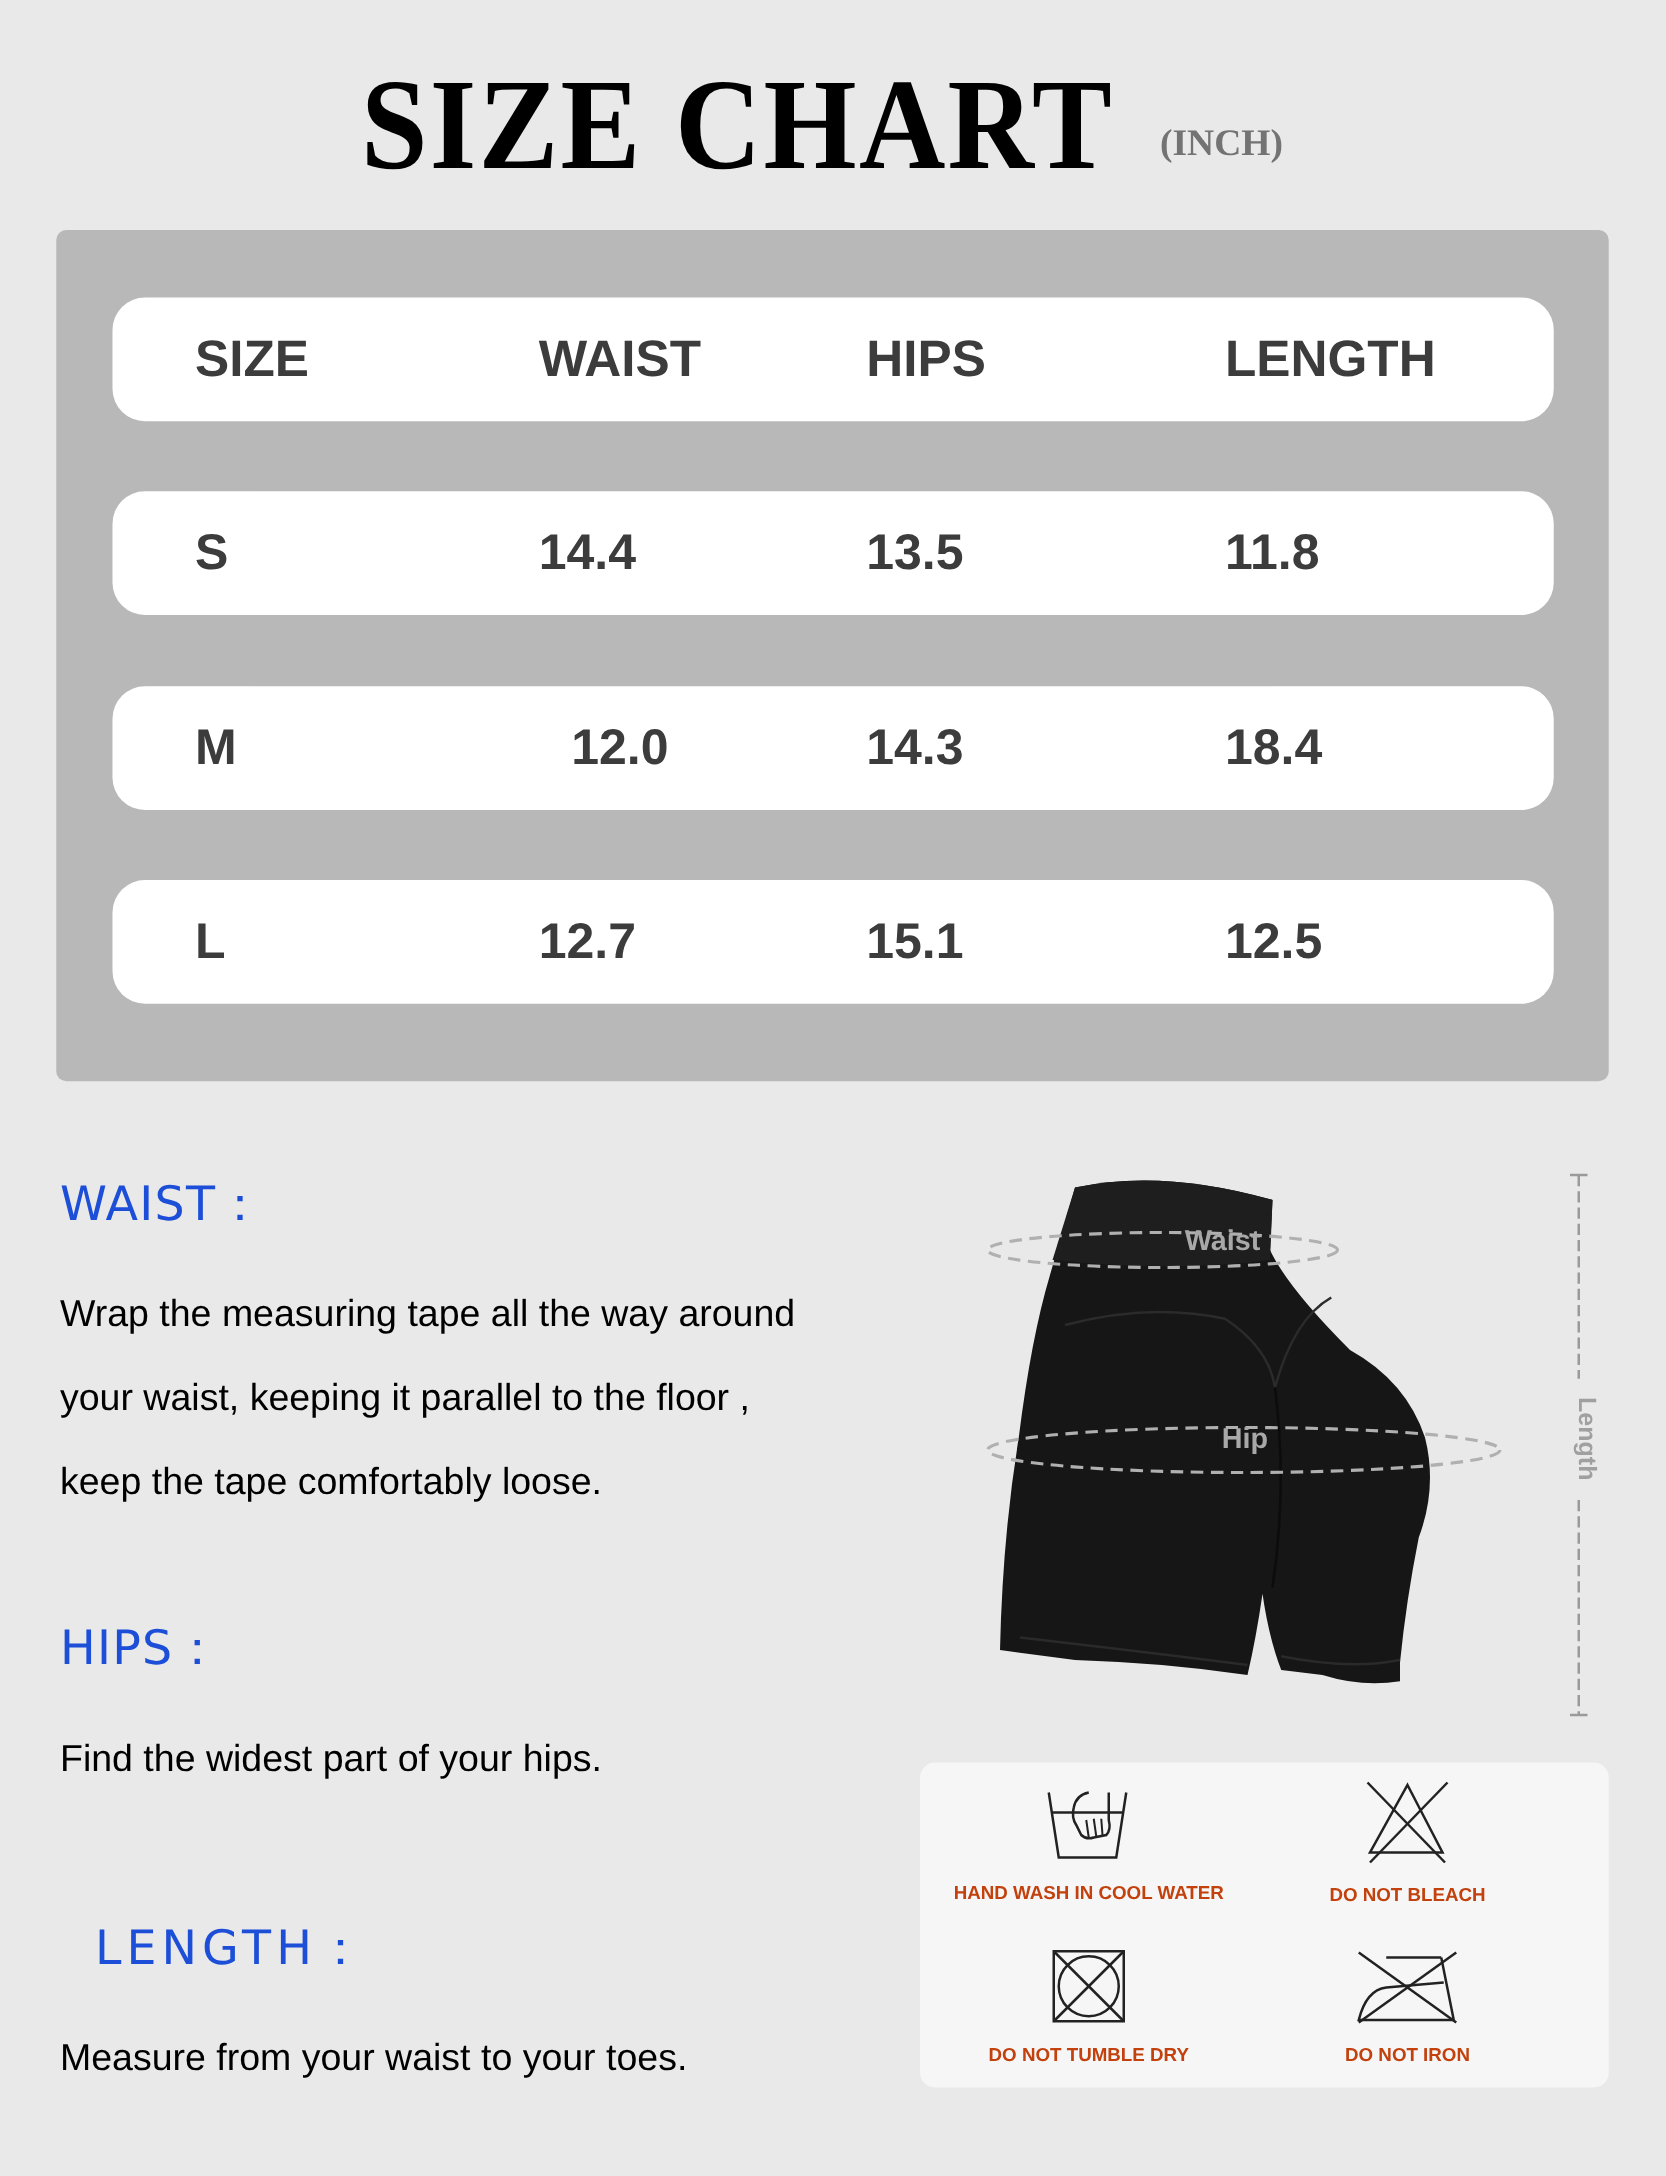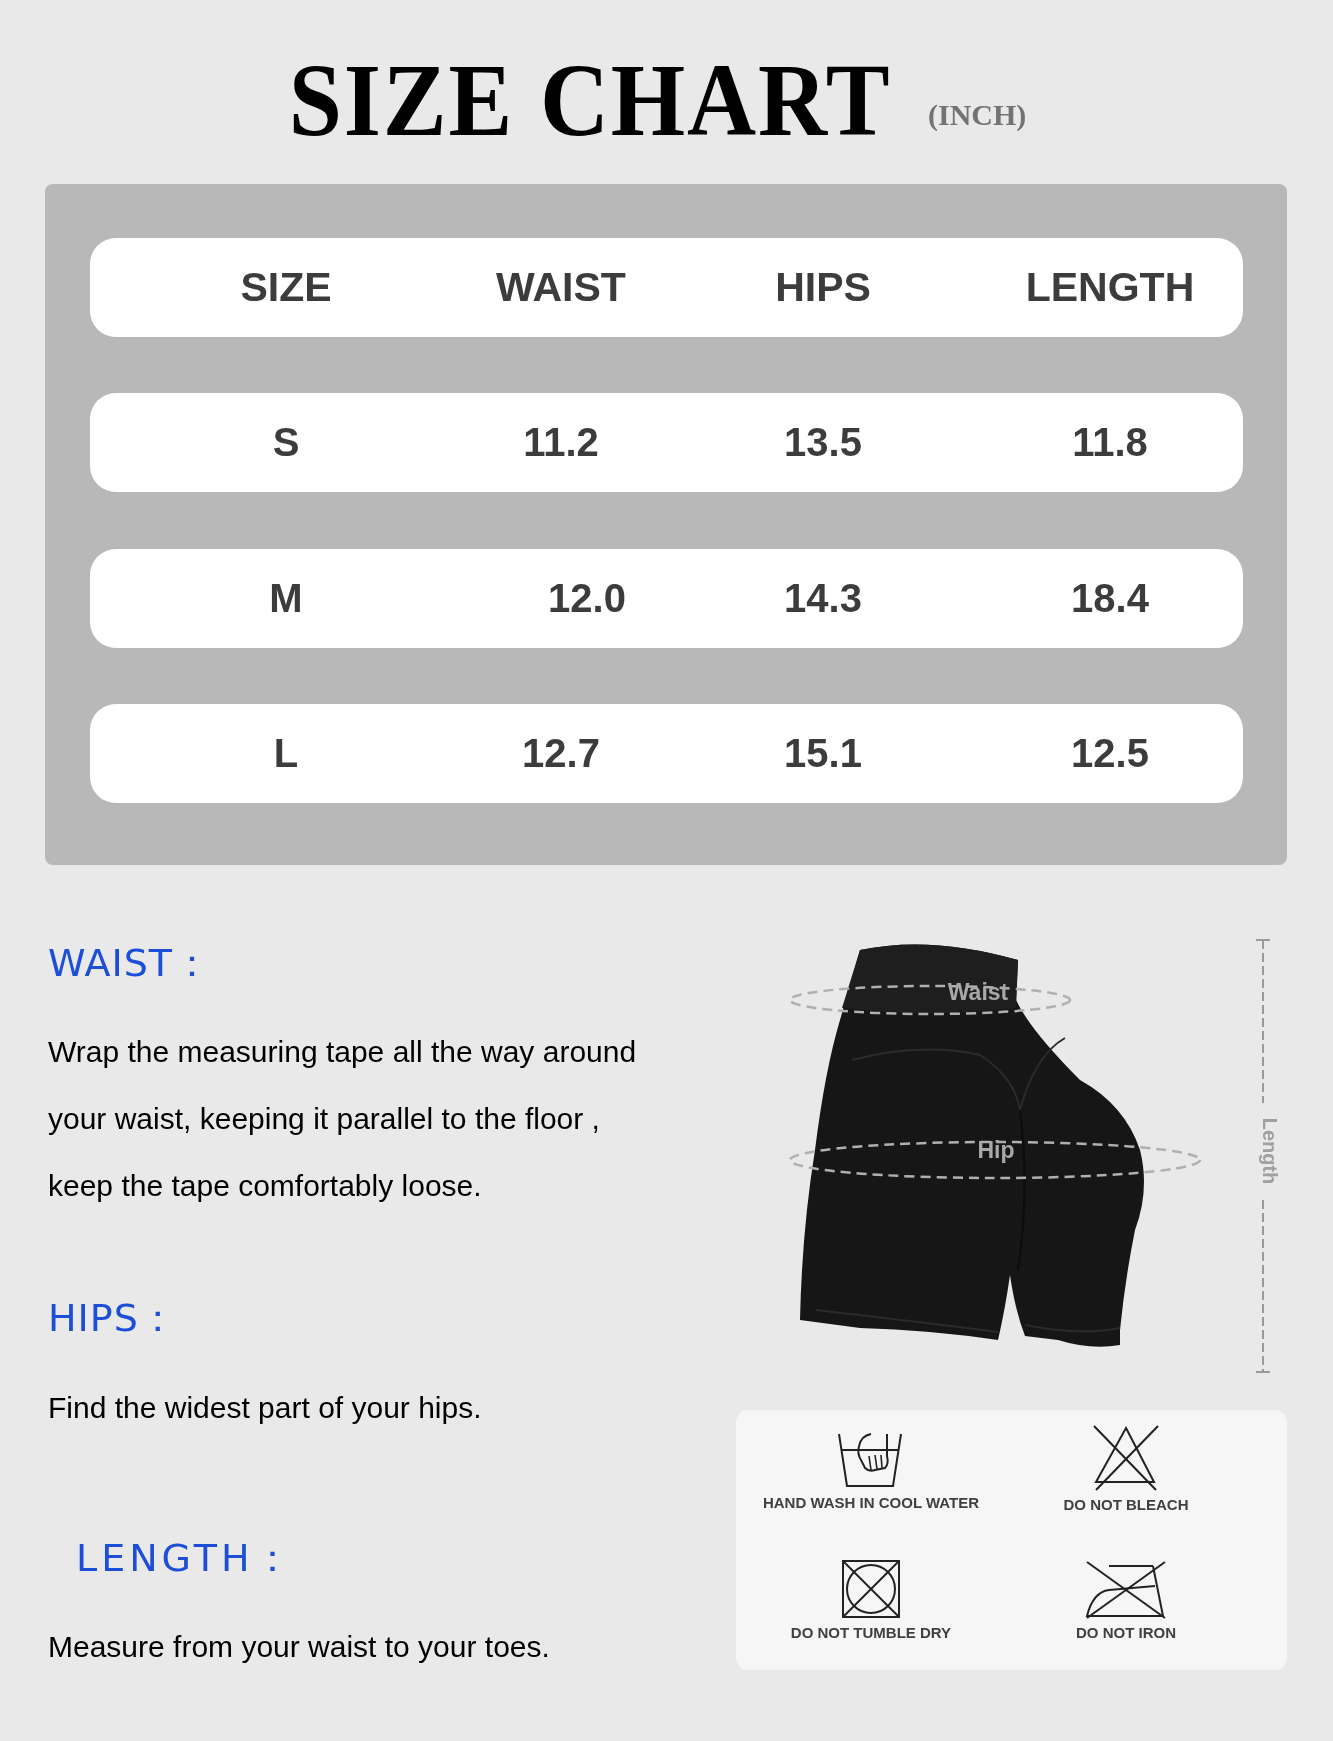--- a/index.html
+++ b/index.html
@@ -23,61 +23,61 @@
   #panel {
     left:45px; top:184px; width:1242px; height:681px;
     background:#b8b8b8; border-radius:8px;
   }
   .row {
     position:absolute; left:45px; width:1153px; height:99px;
     background:#ffffff; border-radius:26px;
   }
   .cell {
     position:absolute; top:0; height:99px; line-height:99px;
-    width:260px; margin-left:-130px; text-align:center;
+    width:260px; margin-left:-130px; text-align:left;
     font-weight:bold; font-size:40px; color:#3c3c3c;
   }
   .hdr .cell { font-size:41px; }
   .sec-h {
     left:48px; font-family:"DejaVu Sans", sans-serif;
     font-size:38px; color:#1d4ed8; letter-spacing:1px;
   }
   .sec-p {
     left:48px; width:720px;
     font-family:Liberation Sans, sans-serif; font-size:30px; color:#000;
     line-height:67px;
   }
   #shorts { left:780px; top:930px; width:470px; height:450px; }
   #care {
     left:736px; top:1410px; width:551px; height:260px;
     background:#f6f6f6; border-radius:12px;
   }
   .care-item { position:absolute; width:260px; text-align:center; }
   .care-item svg { display:block; margin:0 auto; }
   .care-label {
-    font-weight:bold; font-size:15px; color:#404040; margin-top:4px;
+    font-weight:bold; font-size:15px; color:#c2410c; margin-top:16px;
     white-space:nowrap;
   }
 </style>
 </head>
 <body>
 
 <div id="title" class="abs">SIZE CHART</div>
 <div id="unit" class="abs">(INCH)</div>
 
 <div id="panel" class="abs">
   <div class="row hdr" style="top:54px;">
     <div class="cell" style="left:196px;">SIZE</div>
     <div class="cell" style="left:471px;">WAIST</div>
     <div class="cell" style="left:733px;">HIPS</div>
     <div class="cell" style="left:1020px;">LENGTH</div>
   </div>
   <div class="row" style="top:209px;">
     <div class="cell" style="left:196px;">S</div>
-    <div class="cell" style="left:471px;">11.2</div>
+    <div class="cell" style="left:471px;">14.4</div>
     <div class="cell" style="left:733px;">13.5</div>
     <div class="cell" style="left:1020px;">11.8</div>
   </div>
   <div class="row" style="top:365px;">
     <div class="cell" style="left:196px;">M</div>
     <div class="cell" style="left:497px;">12.0</div>
     <div class="cell" style="left:733px;">14.3</div>
     <div class="cell" style="left:1020px;">18.4</div>
   </div>
   <div class="row" style="top:520px;">

